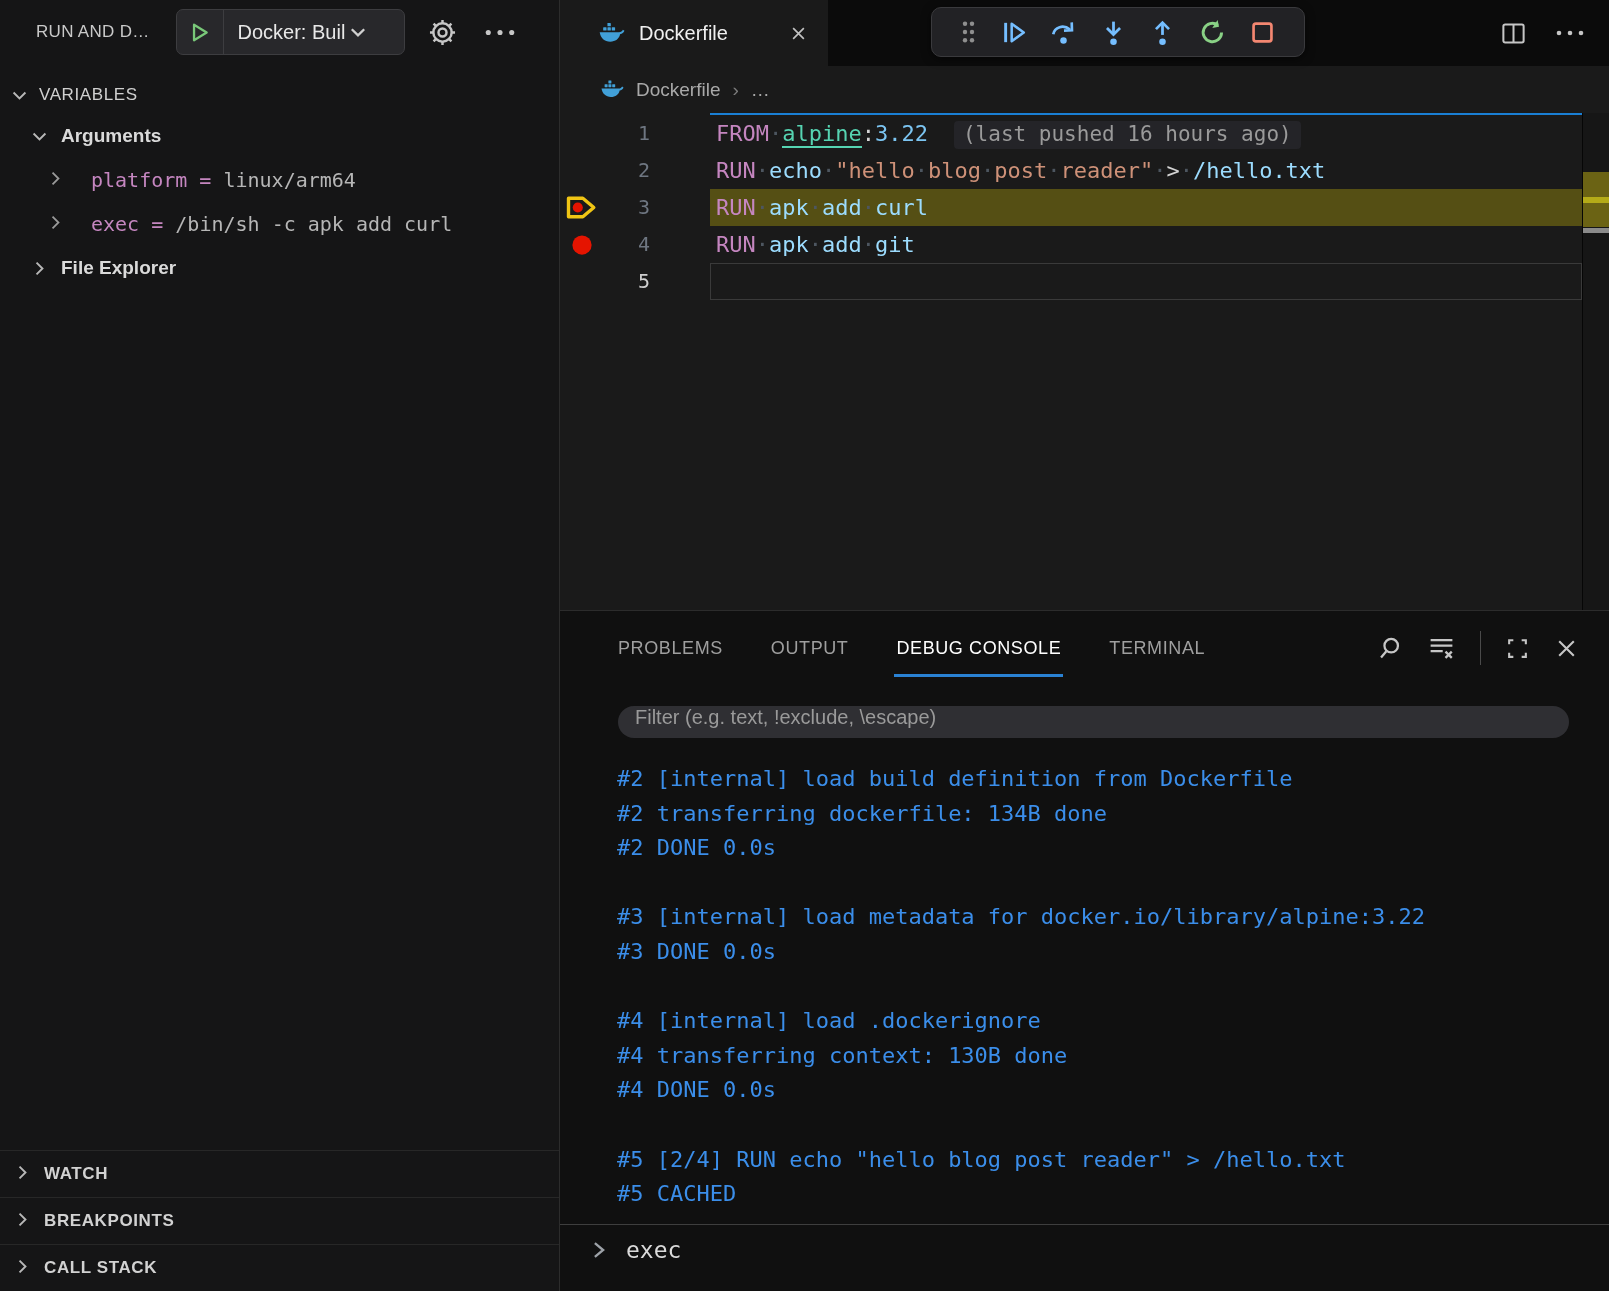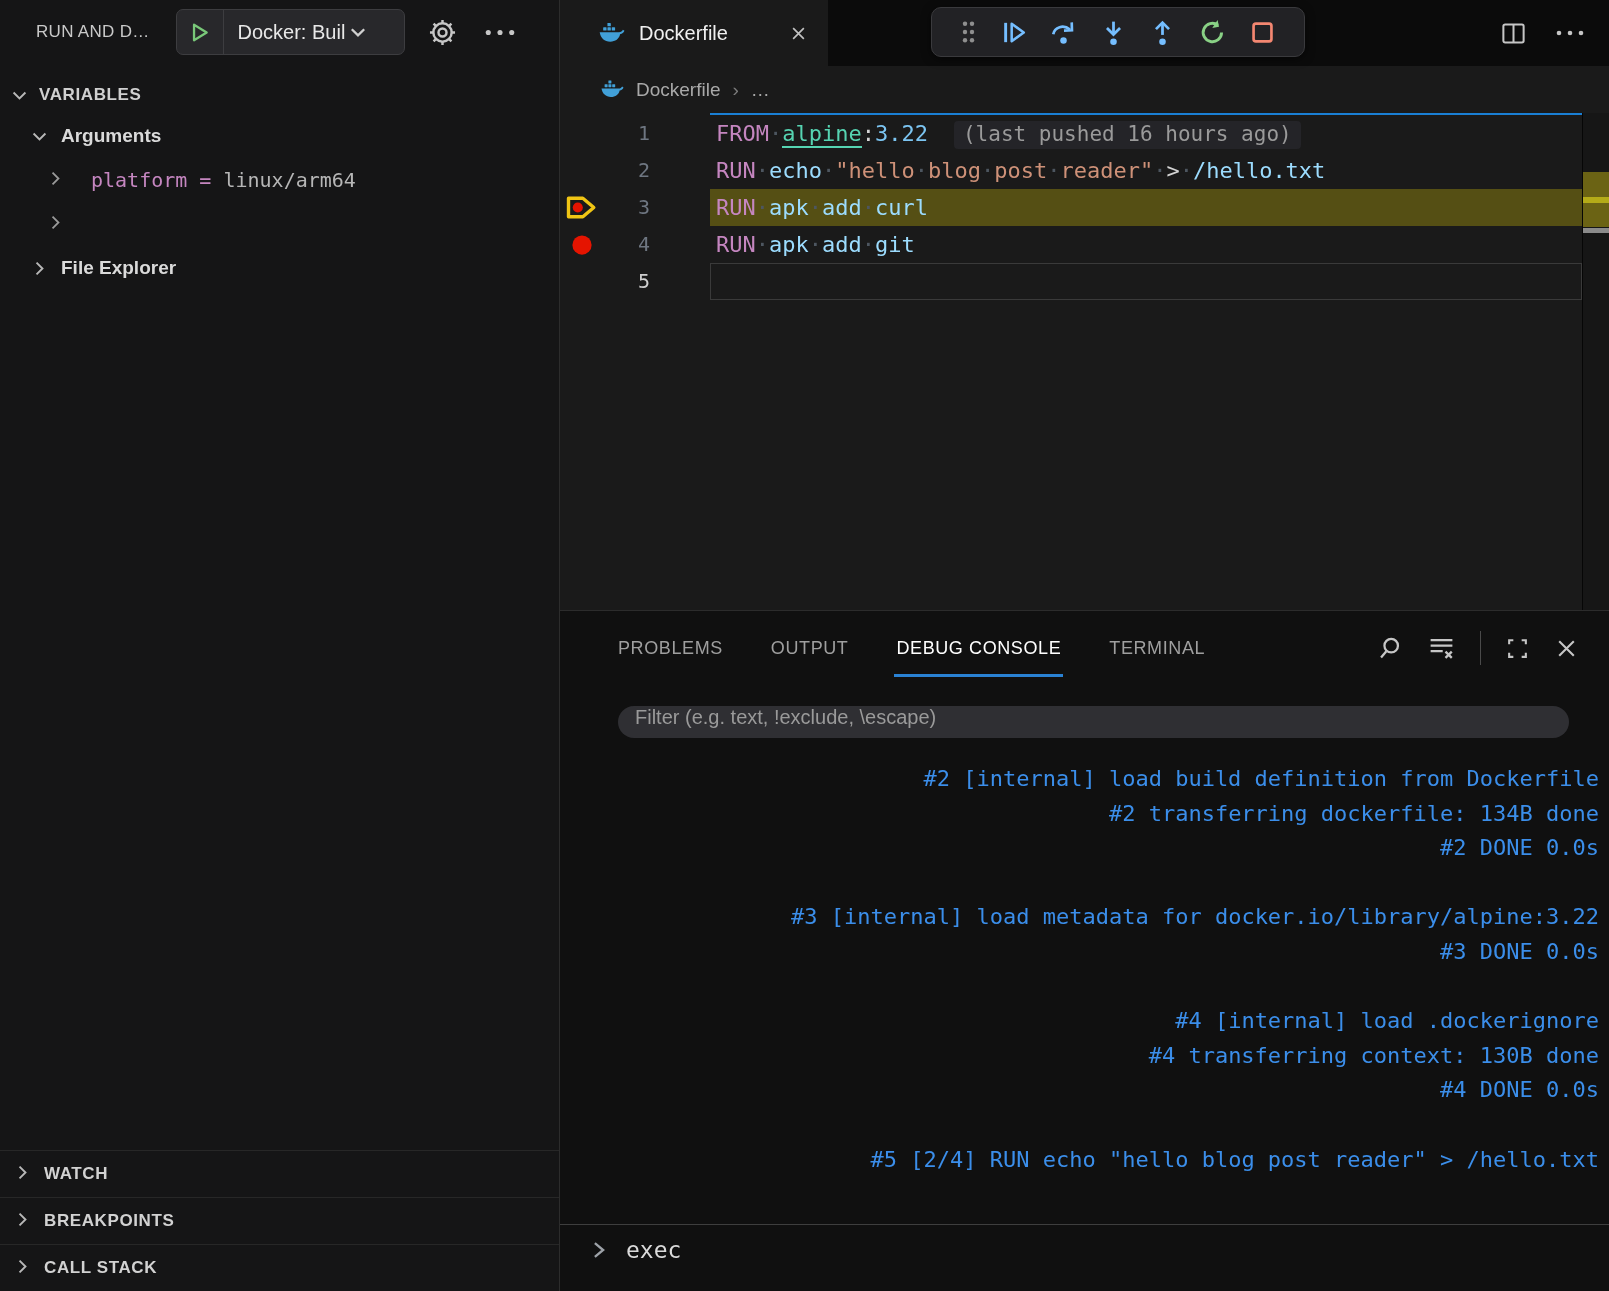--- a/index.html
+++ b/index.html
@@ -15,21 +15,21 @@
   .cfg-sep { width:1px; height:44px; background:#3d3d40; }
   .cfg-label { font-size:20px; color:#e8e8e8; padding-left:14px; white-space:nowrap; overflow:hidden; }
   .cfg-chev { margin-left:2px; margin-right:8px; display:flex; }
   .sb-gear { margin-left:22px; display:flex; cursor:pointer; }
   .sb-more { margin-left:26px; display:flex; cursor:pointer; }
 
   .tree { margin-top:12px; }
   .trow { display:flex; align-items:center; cursor:pointer; }
   .trow .chev { display:flex; flex:none; }
   .trow-vars { height:38px; padding-left:10px; gap:10px; }
-  .trow-vars .lbl { font-weight:bold; font-size:17px; letter-spacing:.6px; color:#d0d0d0; }
+  .trow-vars .lbl { font-weight:normal; font-size:17px; letter-spacing:.6px; color:#d0d0d0; }
   .trow-scope { height:44px; padding-left:30px; gap:12px; }
   .trow-scope .lbl { font-weight:bold; font-size:19px; color:#dadada; }
   .varrow { height:44px; padding-left:46px; gap:26px; display:flex; align-items:center; cursor:pointer; }
   .varrow .vtext { font-family:"DejaVu Sans Mono", monospace; font-size:20px; white-space:pre; }
   .vname, .veq { color:#c586c0; }
   .vval { color:#b6b6b6; }
 
   .sb-spacer { flex:1; }
   .bsec { height:47px; border-top:1px solid #272727; display:flex; align-items:center; padding-left:13px; gap:12px; cursor:pointer; flex:none;text-align:center; }
   .bsec .lbl { font-weight:bold; font-size:17px; letter-spacing:.6px; color:#d2d2d2; }
@@ -81,21 +81,21 @@
   .panel-tabs { height:74px; display:flex; align-items:center; padding-left:58px; gap:48px; flex:none; }
   .ptab { position:relative; height:74px; display:flex; align-items:center; cursor:pointer; }
   .ptab .plbl { font-size:18px; letter-spacing:.6px; color:#9f9f9f; white-space:nowrap; }
   .ptab.active .plbl { color:#ffffff; }
   .ptab.active::after { content:""; position:absolute; left:-2px; right:-2px; bottom:8px; height:3px; background:#2a82d4; }
   .panel-actions { position:absolute; top:0; right:0; height:74px; display:flex; align-items:center; gap:24px; padding-right:30px; }
   .panel-actions > span { display:flex; cursor:pointer; }
   .pa-sep { width:1px; height:34px; background:#4a4a4a; cursor:default !important; }
   .filter { margin:21px 40px 0 58px; height:32px; background:#2f2f33; border-radius:18px; display:flex; align-items:flex-start; padding-left:17px; cursor:text; flex:none; }
   .filter span { font-size:20px; color:#9a9a9a; }
-  .console { flex:1; padding:24px 10px 0 57px; overflow:hidden;text-align:right; }
+  .console { flex:1; padding:24px 10px 0 57px; overflow:hidden; }
   .console-line { height:34.6px; line-height:34.6px; font-family:"DejaVu Sans Mono", monospace; font-size:22px; color:#3b8eea; white-space:pre; }
   .console-input { height:67px; border-top:1px solid #3e3e3e; display:flex; align-items:flex-start; padding:10px 0 0 28px; gap:16px; cursor:text; flex:none; }
   .console-input .itext { font-family:"DejaVu Sans Mono", monospace; font-size:23px; color:#dadada; line-height:30px; }
   .console-input .ichev { display:flex; margin-top:4px; }
 </style>
 </head>
 <body>
 
 <aside class="sidebar">
   <div class="sb-header">
@@ -155,20 +155,21 @@
         <div class="varrow">
           <span class="chev"><svg viewBox="0 0 16 16" width="19" height="19">
               <path d="M5.5 3 L10.5 8 L5.5 13" fill="none" stroke="#9a9a9a" stroke-width="1.5"></path>
             </svg></span>
           <span class="vtext"><span class="vname">platform</span><span class="veq"> = </span><span class="vval">linux/arm64</span></span>
         </div>
         <div class="varrow">
           <span class="chev"><svg viewBox="0 0 16 16" width="19" height="19">
               <path d="M5.5 3 L10.5 8 L5.5 13" fill="none" stroke="#9a9a9a" stroke-width="1.5"></path>
             </svg></span>
+          <span class="vtext"><span class="vname">exec</span><span class="veq"> = </span><span class="vval">/bin/sh -c apk add curl</span></span>
         </div>
       </div>
     <div class="trow trow-scope">
       <span class="chev">
         <svg viewBox="0 0 16 16" width="19" height="19">
             <path d="M5.5 3 L10.5 8 L5.5 13" fill="none" stroke="#b8b8b8" stroke-width="1.6"></path>
           </svg>
       </span>
       <span class="lbl">File Explorer</span>
     </div>
@@ -419,20 +420,21 @@
         <div class="console-line">#2 DONE 0.0s</div>
         <div class="console-line">&nbsp;</div>
         <div class="console-line">#3 [internal] load metadata for docker.io/library/alpine:3.22</div>
         <div class="console-line">#3 DONE 0.0s</div>
         <div class="console-line">&nbsp;</div>
         <div class="console-line">#4 [internal] load .dockerignore</div>
         <div class="console-line">#4 transferring context: 130B done</div>
         <div class="console-line">#4 DONE 0.0s</div>
         <div class="console-line">&nbsp;</div>
         <div class="console-line">#5 [2/4] RUN echo "hello blog post reader" &gt; /hello.txt</div>
+        <div class="console-line">#5 CACHED</div>
       </div>
 
     <div class="console-input">
       <span class="ichev">
         <svg viewBox="0 0 16 16" width="22" height="22">
             <path d="M5 3 L11 8 L5 13" fill="none" stroke="#9da2a8" stroke-width="1.7"></path>
           </svg>
       </span>
       <span class="itext">exec</span>
     </div>

